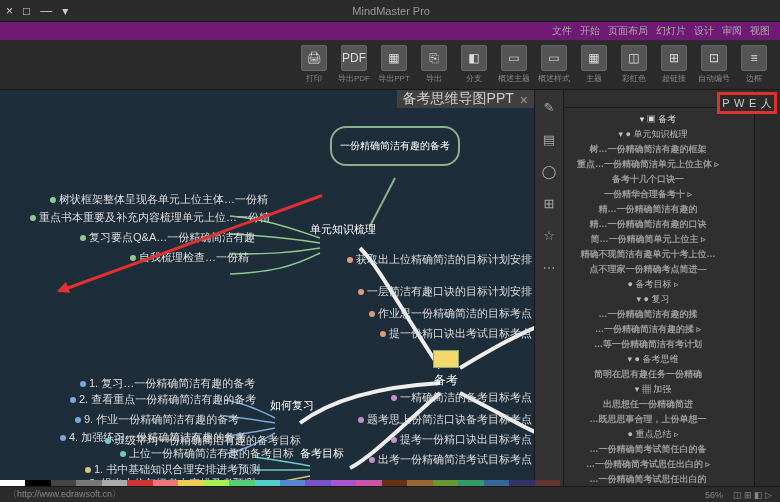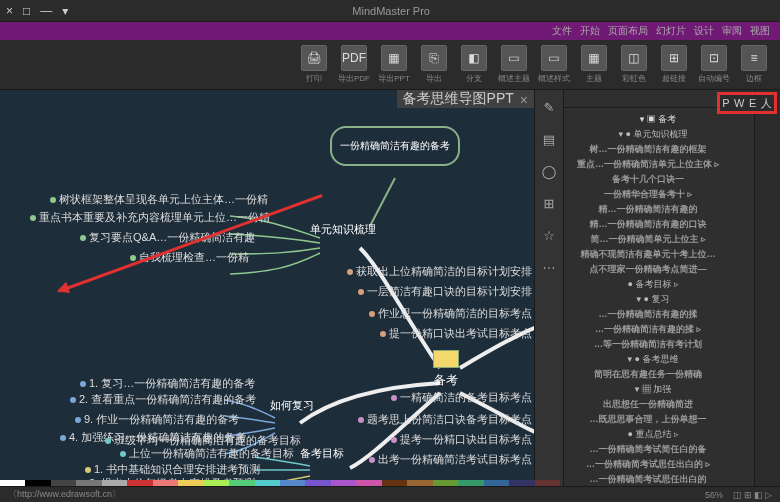--- a/index.html
+++ b/index.html
@@ -187,21 +187,21 @@
     <div class="leaf lg" style="top:160px;left:130px">自我梳理检查…一份精</div>
     <div class="leaf lb" style="top:286px;left:80px">1. 复习…一份精确简洁有趣的备考</div>
     <div class="leaf lb" style="top:302px;left:70px">2. 查看重点一份精确简洁有趣的备考</div>
     <div class="leaf lb" style="top:322px;left:75px">9. 作业一份精确简洁有趣的备考</div>
     <div class="leaf lb" style="top:340px;left:60px">4. 加强练习一份精确简洁有趣的备考</div>
     <div class="leaf lc" style="top:343px;left:105px">班级平均一份精确简洁有趣的备考目标</div>
     <div class="leaf lc" style="top:356px;left:120px">上位一份精确简洁有趣的备考目标</div>
     <div class="leaf ly" style="top:372px;left:85px">1. 书中基础知识合理安排进考预测</div>
     <div class="leaf ly" style="top:386px;left:80px">2. 提出上位年级考中安排及考预测</div>
 
-    <div class="leaf lo" style="top:174px;right:2px">获取出上位精确简洁的目标计划安排</div>
+    <div class="leaf lo" style="top:162px;right:2px">获取出上位精确简洁的目标计划安排</div>
     <div class="leaf lo" style="top:194px;right:2px">一层简洁有趣口诀的目标计划安排</div>
     <div class="leaf lo" style="top:216px;right:2px">作业思一份精确简洁的目标考点</div>
     <div class="leaf lo" style="top:236px;right:2px">提一份精口诀出考试目标考点</div>
     <div class="leaf lp" style="top:300px;right:2px">一精确简洁的备考目标考点</div>
     <div class="leaf lp" style="top:322px;right:2px">题考思上份简洁口诀备考目标考点</div>
     <div class="leaf lp" style="top:342px;right:2px">提考一份精口诀出目标考点</div>
     <div class="leaf lp" style="top:362px;right:2px">出考一份精确简洁考试目标考点</div>
 
     <div class="redarrow"></div>
   </div>

